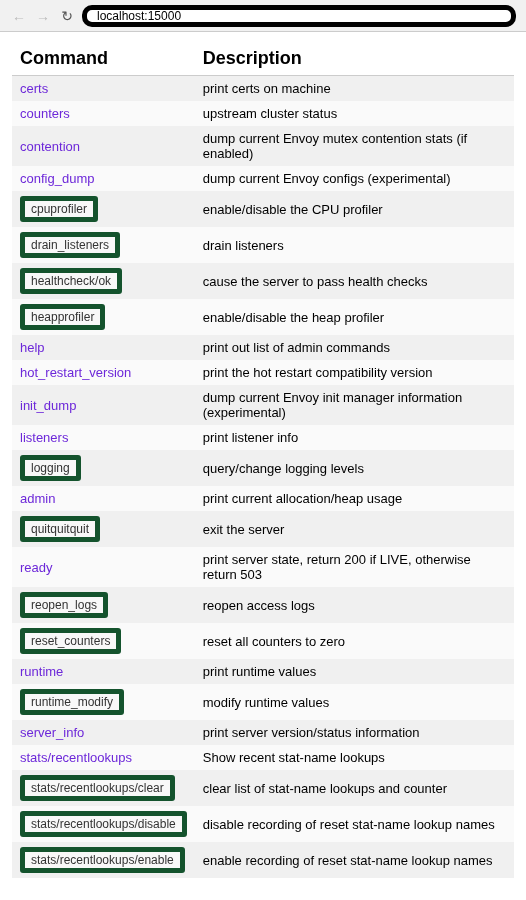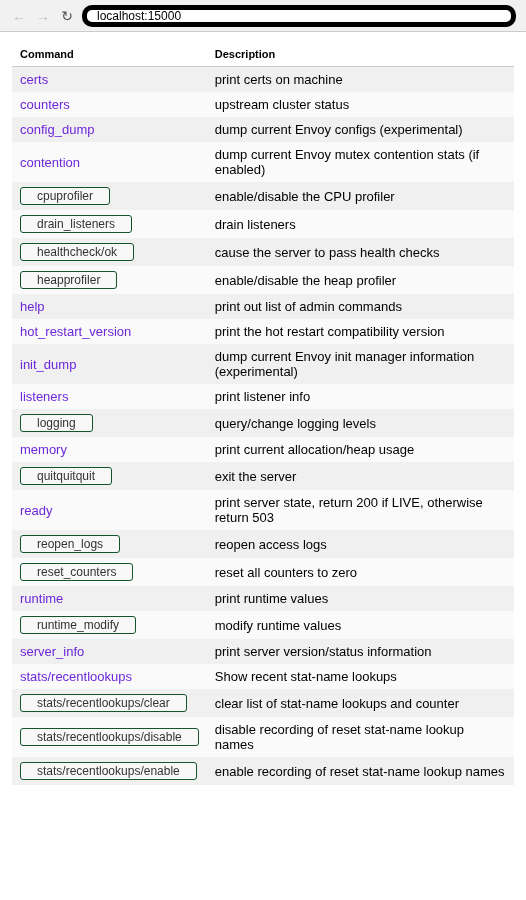--- a/index.html
+++ b/index.html
@@ -60,21 +60,21 @@
       width: 100%;
       border-collapse: collapse;
     }
     thead tr {
       background: #fff;
     }
     thead th {
       text-align: left;
       padding: 6px 8px;
       font-weight: bold;
-      font-size: 11px;
+      font-size: 18px;
       border-bottom: 1px solid #ccc;
     }
     tbody tr:nth-child(odd) {
       background: #f0f0f0;
     }
     tbody tr:nth-child(even) {
       background: #fafafa;
     }
     tbody td {
       padding: 5px 8px;
@@ -83,23 +83,23 @@
     .cmd-cell {
       width: 160px;
       white-space: nowrap;
     }
     a {
       color: #6d28d9;
       text-decoration: none;
     }
     .btn-tag {
       display: inline-block;
-      border: 1px solid #14532d;
+      border: 5px solid #14532d;
       border-radius: 3px;
-      padding: 1px 16px;
+      padding: 1px 6px;
       font-size: 12px;
       background: #f8f8f8;
       color: #333;
       white-space: nowrap;
     }
   </style>
 </head>
 <body>
 
 <div class="browser-bar">
@@ -120,28 +120,28 @@
     <tbody id="table-body">
     <tr>
           <td class="cmd-cell"><a href="/certs">certs</a></td>
           <td>print certs on machine</td>
         </tr>
         <tr>
           <td class="cmd-cell"><a href="/clusters">counters</a></td>
           <td>upstream cluster status</td>
         </tr>
         <tr>
+          <td class="cmd-cell"><a href="/contention">contention</a></td>
+          <td>dump current Envoy mutex contention stats (if enabled)</td>
+        </tr>
+        <tr>
           <td class="cmd-cell"><a href="/config_dump">config_dump</a></td>
           <td>dump current Envoy configs (experimental)</td>
         </tr>
         <tr>
-          <td class="cmd-cell"><a href="/contention">contention</a></td>
-          <td>dump current Envoy mutex contention stats (if enabled)</td>
-        </tr>
-        <tr>
           <td class="cmd-cell"><span class="btn-tag">cpuprofiler</span></td>
           <td>enable/disable the CPU profiler</td>
         </tr>
         <tr>
           <td class="cmd-cell"><span class="btn-tag">drain_listeners</span></td>
           <td>drain listeners</td>
         </tr>
         <tr>
           <td class="cmd-cell"><span class="btn-tag">healthcheck/ok</span></td>
           <td>cause the server to pass health checks</td>
@@ -164,21 +164,21 @@
         </tr>
         <tr>
           <td class="cmd-cell"><a href="/listeners">listeners</a></td>
           <td>print listener info</td>
         </tr>
         <tr>
           <td class="cmd-cell"><span class="btn-tag">logging</span></td>
           <td>query/change logging levels</td>
         </tr>
         <tr>
-          <td class="cmd-cell"><a href="/memory">memory</a></td>
+          <td class="cmd-cell"><a href="/memory">admin</a></td>
           <td>print current allocation/heap usage</td>
         </tr>
         <tr>
           <td class="cmd-cell"><span class="btn-tag">quitquitquit</span></td>
           <td>exit the server</td>
         </tr>
         <tr>
           <td class="cmd-cell"><a href="/ready">ready</a></td>
           <td>print server state, return 200 if LIVE, otherwise return 503</td>
         </tr>

